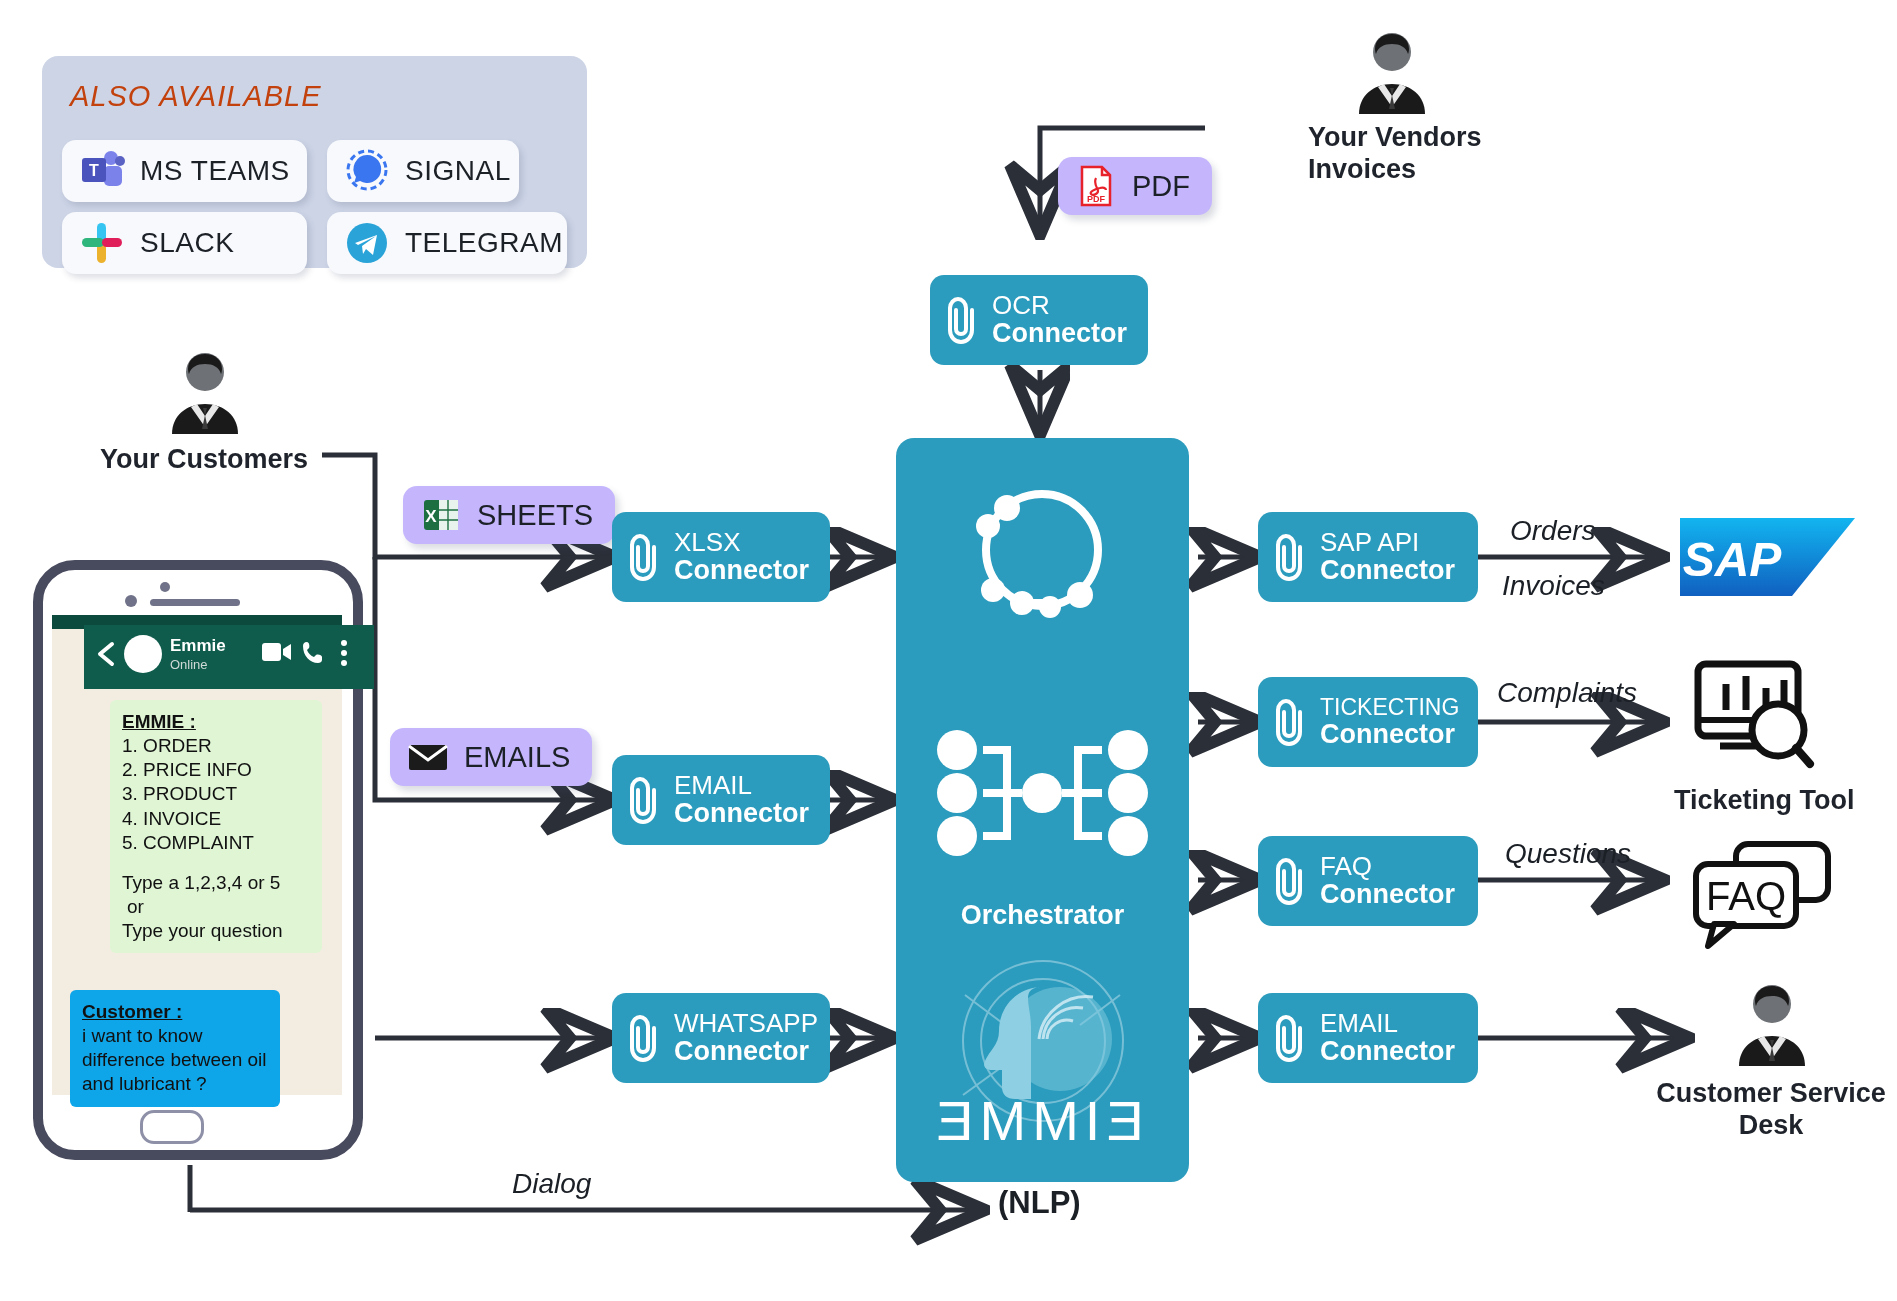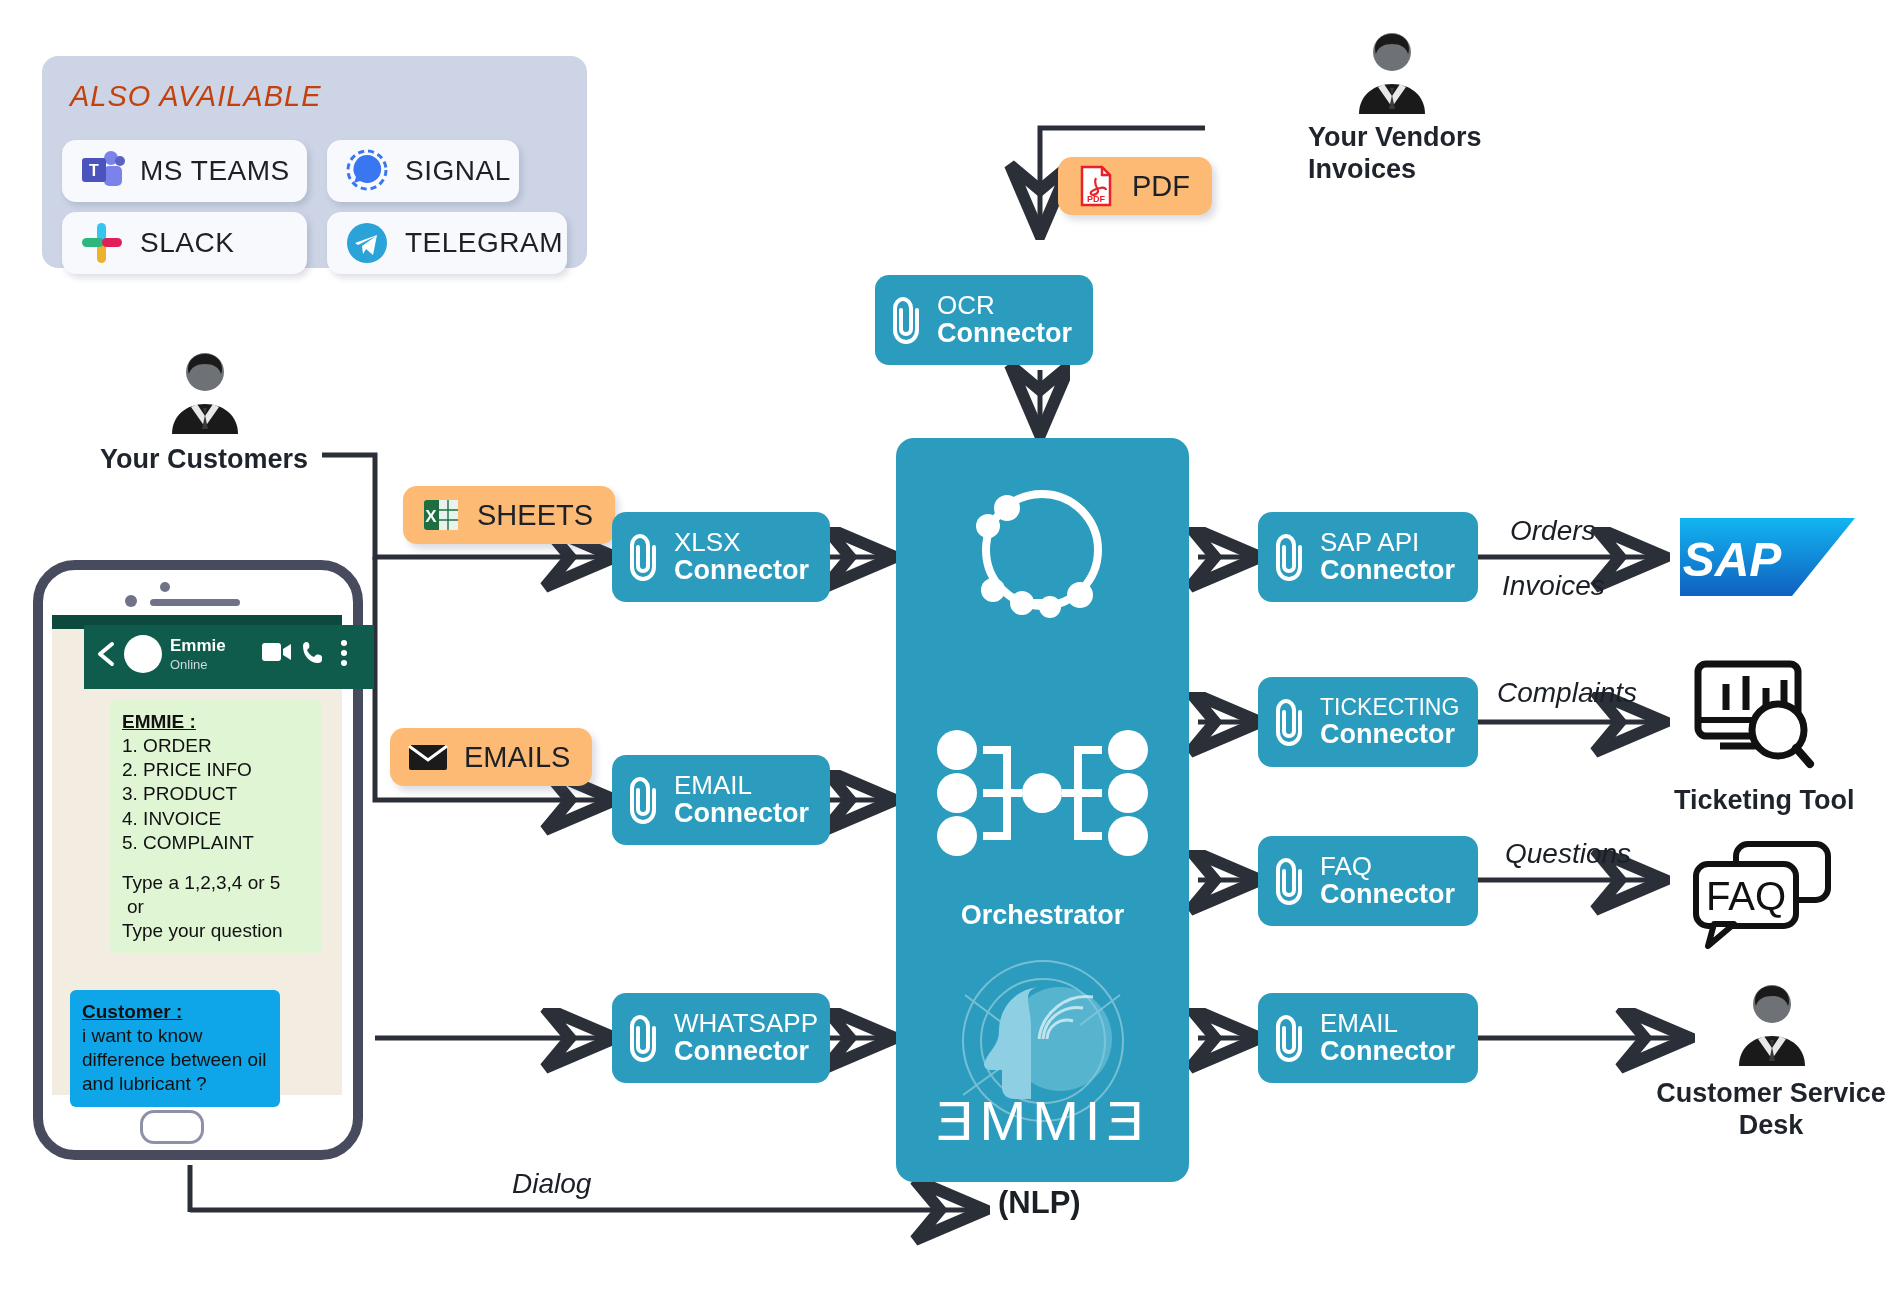--- a/index.html
+++ b/index.html
@@ -13,21 +13,21 @@
   .chan{position:absolute;height:62px;background:#f7f9fc;border-radius:14px;
         box-shadow:3px 4px 6px rgba(70,80,110,.18);display:flex;align-items:center;}
   .chan .lbl{font-size:28px;color:#1c2027;letter-spacing:.5px;}
   .chan .ico{width:48px;height:48px;margin-left:16px;margin-right:14px;flex:0 0 auto;position:relative;}
 
   
   .hdr-bold{font-weight:bold;font-size:27px;color:#1f232b;line-height:1.18;}
   .arrow-lbl{font-size:28px;color:#1b1f26;font-style:italic;}
 
   
-  .chip{position:absolute;height:58px;background:#fdba74;border-radius:14px;
+  .chip{position:absolute;height:58px;background:#c4b5fd;border-radius:14px;
         box-shadow:4px 5px 7px rgba(70,80,110,.20);display:flex;align-items:center;}
   .chip .lbl{font-size:29px;color:#1c2027;padding-right:22px;}
   .chip .ico{width:44px;height:44px;margin:0 14px 0 16px;flex:0 0 auto;position:relative;}
 
   
   .conn{position:absolute;width:218px;height:90px;background:#2b9cbd;border-radius:14px;
         display:flex;align-items:center;box-sizing:border-box;padding-left:12px;}
   .conn .clip{width:42px;height:52px;flex:0 0 auto;margin-right:8px;}
   .conn .txt{line-height:1.08;}
   .conn .t1{font-size:26px;color:#ffffff;font-weight:400;display:block;white-space:nowrap;}
@@ -247,21 +247,21 @@
   <div>Type your question</div>
 </div>
 
 <div id="bubble-cust" class="bubble abs">
   <div class="u">Customer :</div>
   <div>i want to know</div>
   <div>difference between oil</div>
   <div>and lubricant ?</div>
 </div>
 
-<div class="conn" style="left:875px;top:275px;">
+<div class="conn" style="left:930px;top:275px;">
   <svg class="clip" viewBox="0 0 42 52">
     <path d="M30 16v20c0 7-5 12-11 12s-11-5-11-12V14c0-5 4-9 8-9s8 4 8 9v21c0 3-2 5-5 5s-5-2-5-5V16" fill="none" stroke="#fff" stroke-width="4" stroke-linecap="round"></path>
   </svg>
   <span class="txt">
       <span class="t1">OCR</span>
       <span class="t2">Connector</span>
     </span>
 </div>
 
 <div class="conn" style="left:612px;top:512px;">

